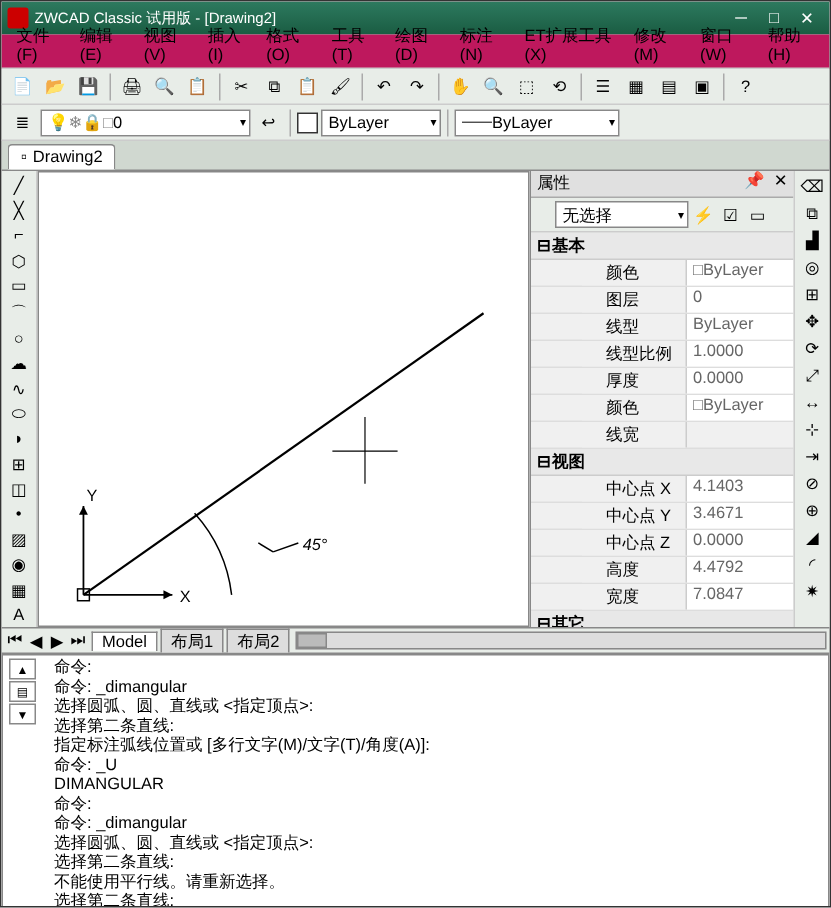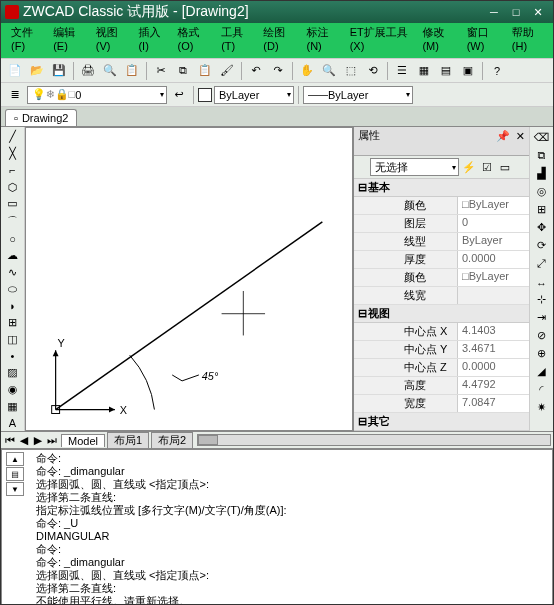--- a/index.html
+++ b/index.html
@@ -1,38 +1,38 @@
 <!DOCTYPE html>
 <html><head>
 <meta charset="utf-8">
 <style>
 * { margin: 0; padding: 0; box-sizing: border-box; font-family: "Microsoft YaHei", SimSun, sans-serif; font-size: 11px; }
 body { background: #fff; width: 554px; height: 605px; overflow: hidden; border: 1px solid #333; }
 .titlebar { background: linear-gradient(#2d7a5f, #1a5c42); height: 22px; display: flex; align-items: center; padding: 0 4px; color: #fff; }
 .titlebar .icon { width: 14px; height: 14px; background: #c00; border-radius: 2px; margin-right: 4px; }
-.titlebar .title { flex: 1; font-size: 14px; }
+.titlebar .title { flex: 1; font-size: 10px; }
 .titlebar .winbtn { width: 22px; height: 16px; display: flex; align-items: center; justify-content: center; color: #fff; cursor: pointer; }
-.menubar { background: #22c55e; height: 36px; display: flex; align-items: flex-start; padding: 0 4px; border-bottom: 1px solid #ccc; }
+.menubar { background: #be185d; height: 23px; display: flex; align-items: flex-end; padding: 0 4px; border-bottom: 1px solid #ccc; }
 .menubar .menu { padding: 2px 6px; cursor: pointer; }
 .toolbar { background: #e8ede8; height: 24px; display: flex; align-items: center; padding: 0 4px; gap: 2px; border-bottom: 1px solid #ccc; }
 .tbtn { width: 20px; height: 20px; display: flex; align-items: center; justify-content: center; cursor: pointer; border: 1px solid transparent; }
 .sep { width: 1px; height: 18px; background: #aaa; margin: 0 2px; }
 .toolbar2 { background: #e8ede8; height: 24px; display: flex; align-items: center; padding: 0 4px; gap: 2px; border-bottom: 1px solid #ccc; }
 .colorpick { width: 14px; height: 14px; border: 1px solid #333; background: #fff; }
 .dropdown { height: 18px; border: 1px solid #888; background: #fff; padding: 0 16px 0 4px; position: relative; display: flex; align-items: center; font-size: 10px; }
 .dropdown::after { content: '▾'; position: absolute; right: 2px; font-size: 8px; }
 .tabbar { background: #d0d8d0; height: 20px; display: flex; align-items: flex-end; padding: 0 4px; border-bottom: 1px solid #888; }
 .doctab { background: #fff; border: 1px solid #888; border-bottom: none; padding: 2px 8px; display: flex; align-items: center; gap: 4px; font-size: 10px; border-radius: 3px 3px 0 0; }
 .main { display: flex; height: 304px; }
 .lefttool { width: 24px; background: #e8ede8; border-right: 1px solid #ccc; display: flex; flex-direction: column; align-items: center; padding-top: 2px; gap: 1px; }
 .lefttool .tbtn { width: 20px; height: 17px; }
 .canvas-wrap { flex: 1; background: #fff; position: relative; border: 1px solid #888; }
 .canvas { position: absolute; inset: 0; }
 .props { width: 176px; background: #f0f0f0; border-left: 1px solid #888; display: flex; flex-direction: column; }
-.props-head { background: #e0e0e0; height: 29px; display: flex; align-items: flex-end; padding: 12px 4px; border-bottom: 1px solid #aaa; font-size: 11px; }
+.props-head { background: #e0e0e0; height: 18px; display: flex; align-items: flex-start; padding: 0 4px; border-bottom: 1px solid #aaa; font-size: 11px; }
 .props-head .title { flex: 1; }
 .props-sel { display: flex; align-items: center; padding: 2px 16px; gap: 2px; background: #e8ede8; border-bottom: 1px solid #ccc; }
 .props-sel .dropdown { flex: 1; }
 .props-body { flex: 1; overflow: auto; font-size: 10px; }
 .prop-group { background: #e8e8e8; padding: 1px 4px; border-bottom: 1px solid #ccc; display: flex; align-items: center; font-weight: bold; }
 .prop-group .tog { width: 10px; display: inline-block; }
 .prop-row { display: flex; border-bottom: 1px solid #ddd; }
 .prop-row .k { width: 70px; padding: 1px 4px 1px 16px; background: #f0f0f0; border-right: 1px solid #ccc; margin-left: 34px; }
 .prop-row .v { flex: 1; padding: 1px 4px; background: #fff; color: #666; }
 .righttool { width: 24px; background: #e8ede8; border-left: 1px solid #ccc; display: flex; flex-direction: column; align-items: center; padding-top: 2px; gap: 1px; }
@@ -191,20 +191,24 @@
         </div>
         <div class="prop-row">
           <div class="k">图层</div>
           <div class="v">0</div>
         </div>
         <div class="prop-row">
           <div class="k">线型</div>
           <div class="v">ByLayer</div>
         </div>
         <div class="prop-row">
+          <div class="k">线型比例</div>
+          <div class="v">1.0000</div>
+        </div>
+        <div class="prop-row">
           <div class="k">厚度</div>
           <div class="v">0.0000</div>
         </div>
         <div class="prop-row">
           <div class="k">颜色</div>
           <div class="v">□ByLayer</div>
         </div>
         <div class="prop-row">
           <div class="k">线宽</div>
         </div>

